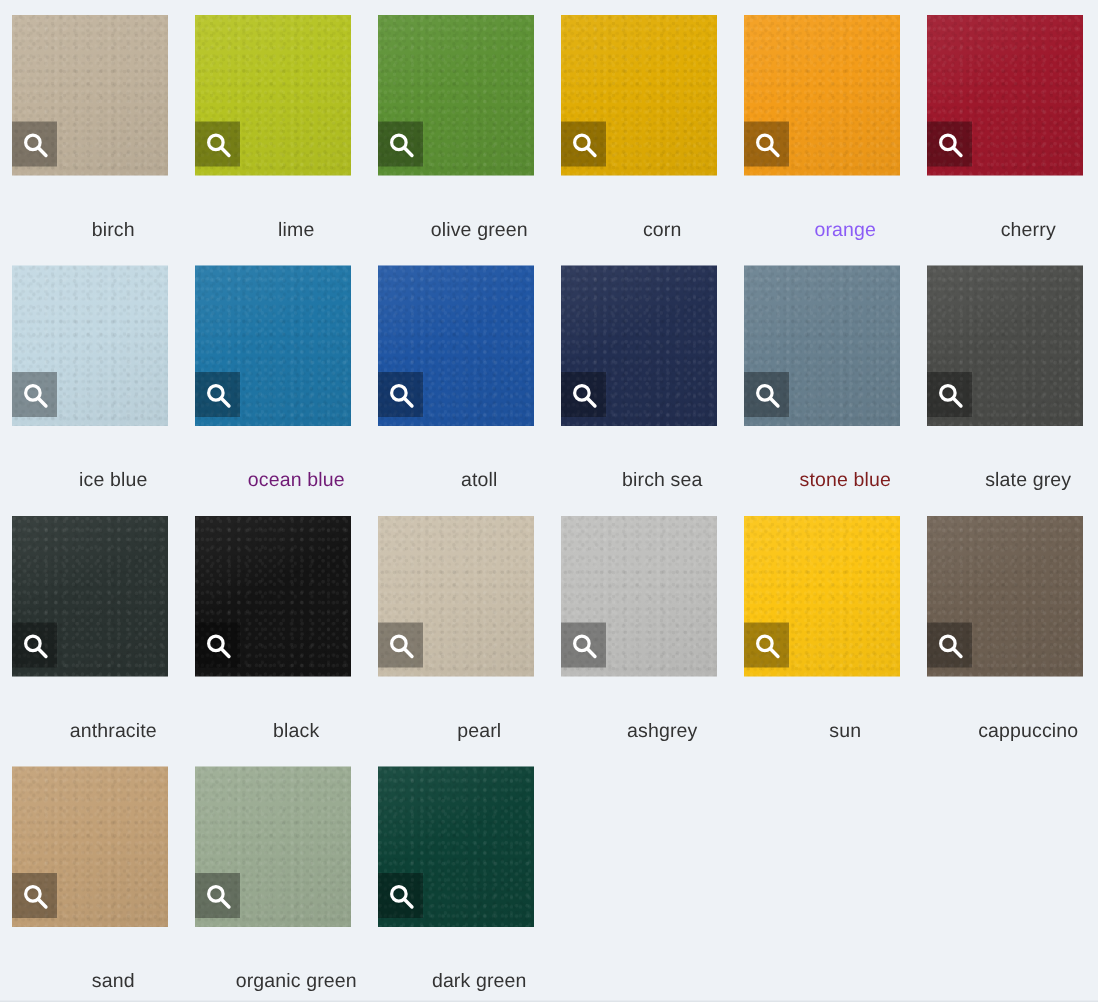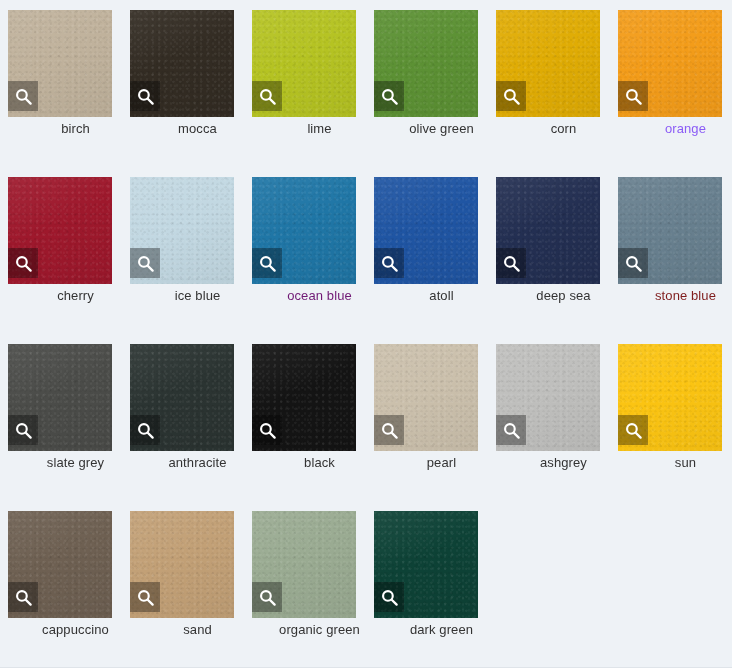--- a/index.html
+++ b/index.html
@@ -71,21 +71,21 @@
     cursor: pointer;
   }
 
   .zoom-badge svg {
     display: block;
     width: 19px;
     height: 19px;
   }
 
   .swatch-label {
-    margin-top: 4px;
+    margin-top: 28px;
     font-size: 13px;
     line-height: 15px;
     color: #333333;
     text-align: center;
     white-space: nowrap;
     letter-spacing: 0.1px;
     padding-left: 31px;
   }
 </style>
 </head>
@@ -97,31 +97,20 @@
         <div class="zoom-badge" title="Zoom">
           <svg viewBox="0 0 24 24">
             <circle cx="10" cy="10" r="6.1" fill="none" stroke="#ffffff" stroke-width="2.7"></circle>
             <line x1="14.8" y1="14.8" x2="21" y2="21" stroke="#ffffff" stroke-width="2.9" stroke-linecap="round"></line>
           </svg>
         </div>
       </div>
       <div class="swatch-label" style="color: rgb(51, 51, 51);">birch</div>
     </div>
     <div class="swatch-cell">
-      <div class="swatch-tile" style="background-color: rgb(51, 44, 35);">
-        <div class="zoom-badge" title="Zoom">
-          <svg viewBox="0 0 24 24">
-            <circle cx="10" cy="10" r="6.1" fill="none" stroke="#ffffff" stroke-width="2.7"></circle>
-            <line x1="14.8" y1="14.8" x2="21" y2="21" stroke="#ffffff" stroke-width="2.9" stroke-linecap="round"></line>
-          </svg>
-        </div>
-      </div>
-      <div class="swatch-label" style="color: rgb(51, 51, 51);">mocca</div>
-    </div>
-    <div class="swatch-cell">
       <div class="swatch-tile" style="background-color: rgb(181, 195, 34);">
         <div class="zoom-badge" title="Zoom">
           <svg viewBox="0 0 24 24">
             <circle cx="10" cy="10" r="6.1" fill="none" stroke="#ffffff" stroke-width="2.7"></circle>
             <line x1="14.8" y1="14.8" x2="21" y2="21" stroke="#ffffff" stroke-width="2.9" stroke-linecap="round"></line>
           </svg>
         </div>
       </div>
       <div class="swatch-label" style="color: rgb(51, 51, 51); text-align: center;">lime</div>
     </div>
@@ -204,21 +193,21 @@
     </div>
     <div class="swatch-cell">
       <div class="swatch-tile" style="background-color: rgb(35, 47, 82);">
         <div class="zoom-badge" title="Zoom">
           <svg viewBox="0 0 24 24">
             <circle cx="10" cy="10" r="6.1" fill="none" stroke="#ffffff" stroke-width="2.7"></circle>
             <line x1="14.8" y1="14.8" x2="21" y2="21" stroke="#ffffff" stroke-width="2.9" stroke-linecap="round"></line>
           </svg>
         </div>
       </div>
-      <div class="swatch-label" style="color: rgb(51, 51, 51);">deep sea</div>
+      <div class="swatch-label" style="color: rgb(51, 51, 51);">birch sea</div>
     </div>
     <div class="swatch-cell">
       <div class="swatch-tile" style="background-color: rgb(104, 128, 143);">
         <div class="zoom-badge" title="Zoom">
           <svg viewBox="0 0 24 24">
             <circle cx="10" cy="10" r="6.1" fill="none" stroke="#ffffff" stroke-width="2.7"></circle>
             <line x1="14.8" y1="14.8" x2="21" y2="21" stroke="#ffffff" stroke-width="2.9" stroke-linecap="round"></line>
           </svg>
         </div>
       </div>

